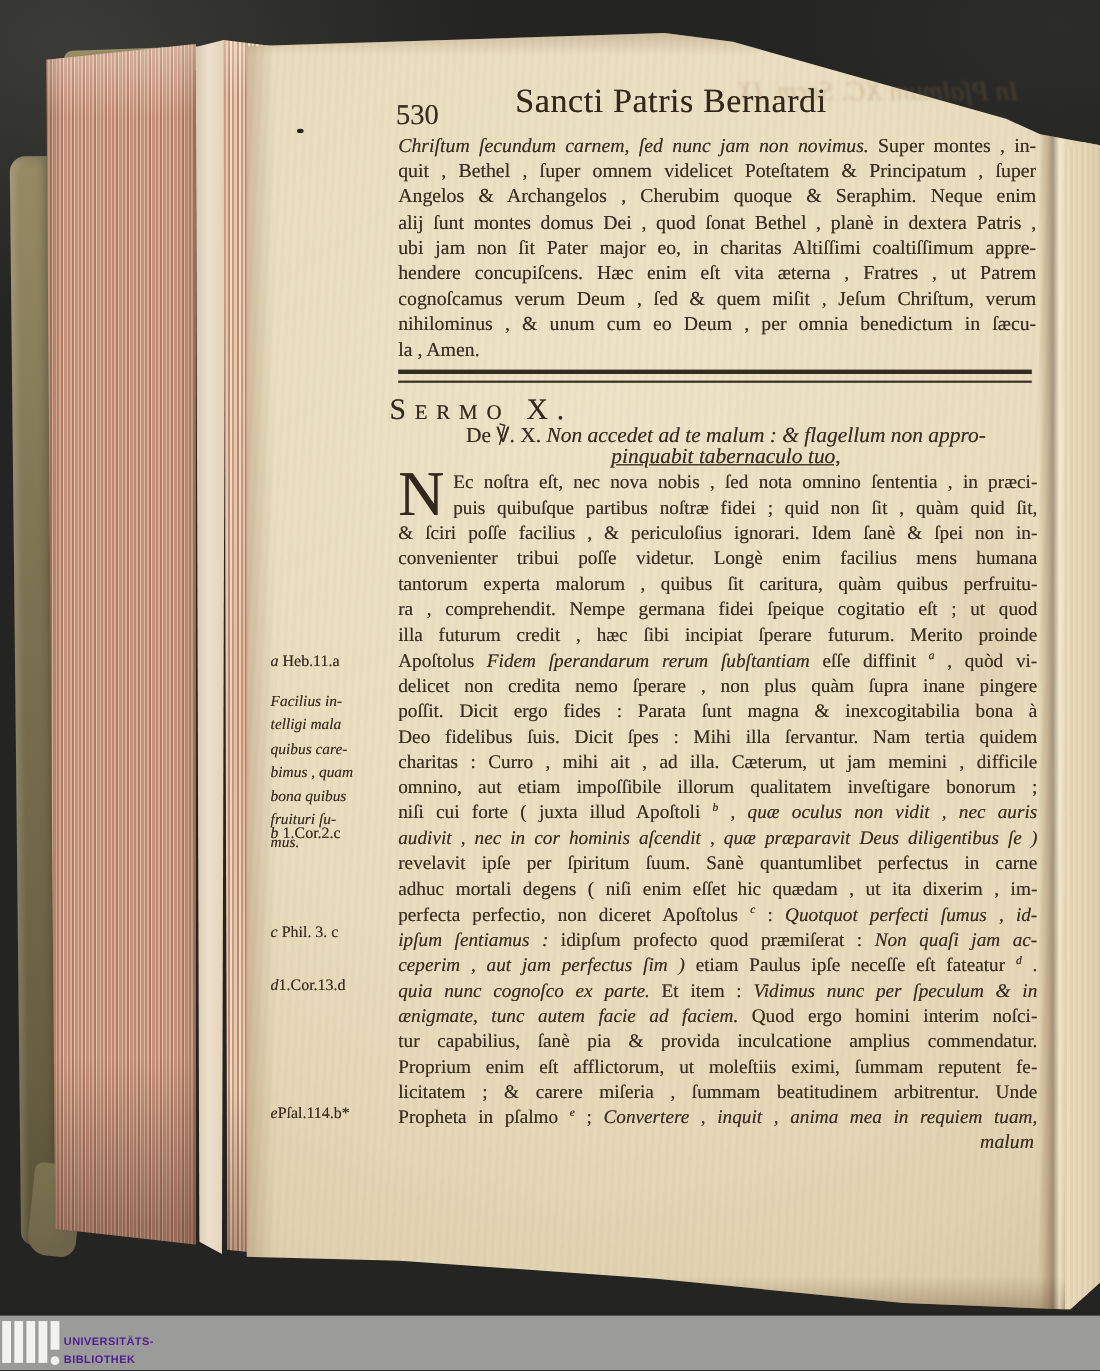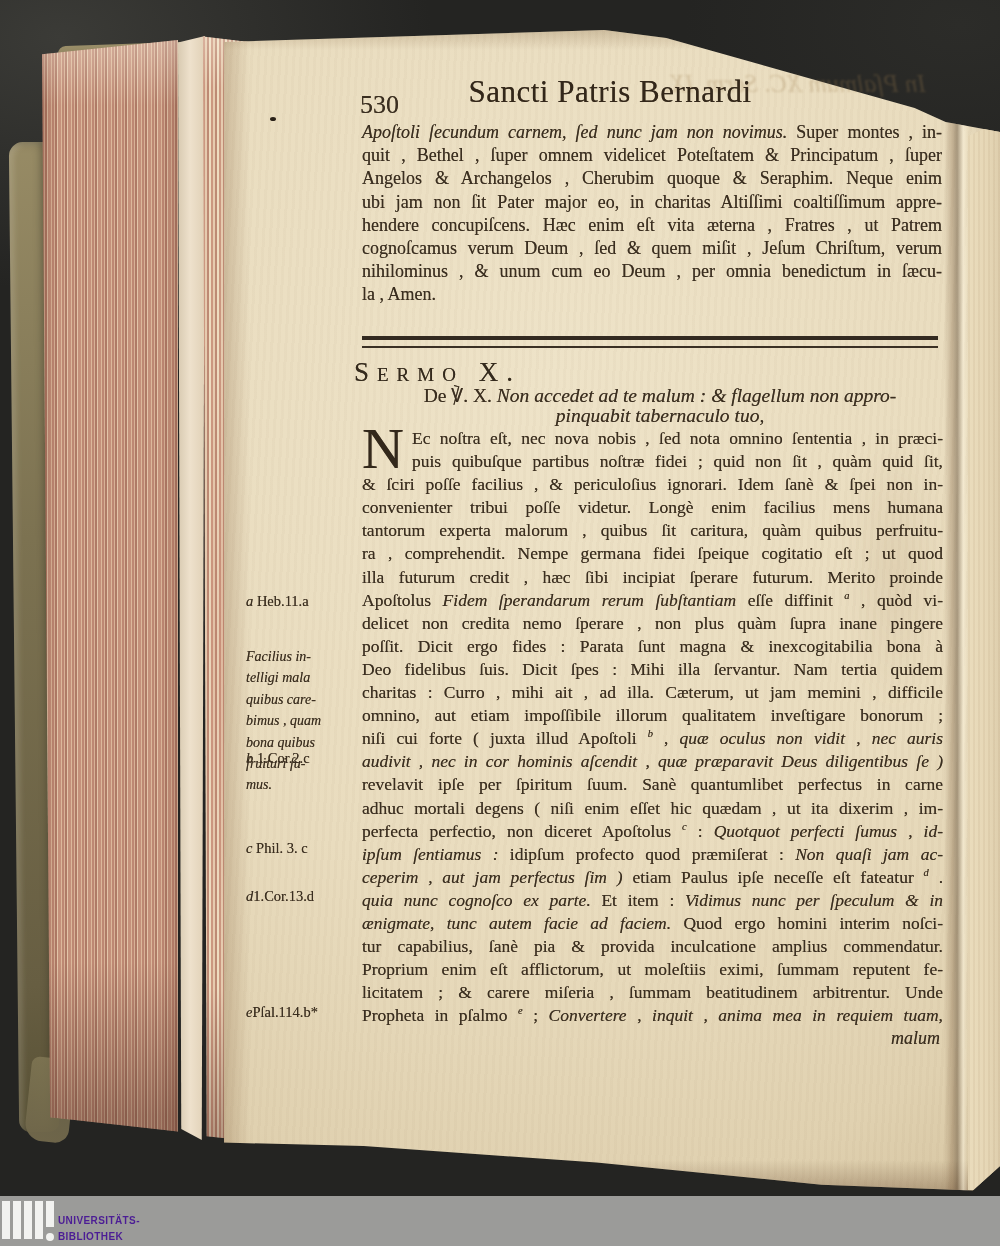--- a/index.html
+++ b/index.html
@@ -65,27 +65,27 @@
   #title{left:400px;top:74px;width:420px;text-align:center;font-size:31px;letter-spacing:.5px;color:#33271a;}
   #ghost-title{left:620px;top:70px;width:350px;font-size:25px;font-style:italic;color:#9c7c4e;
     opacity:.30;filter:blur(1.3px);transform:scaleX(-1);text-align:center;}
   .ghost-blob{position:absolute;border-radius:50%;filter:blur(8px);background:radial-gradient(closest-side,rgba(150,115,75,.12),rgba(150,115,75,0));}
   #para1{left:362px;top:121px;width:580px;font-size:18px;}
   #para1 .tl{height:23.2px;line-height:23.2px;}
   #rule{left:362px;top:336px;width:576px;height:12px;border-top:4px solid #332a20;border-bottom:2px solid #3a3024;}
   #sermo{left:354px;top:357px;width:580px;text-align:left;font-variant:small-caps;
     font-size:27px;letter-spacing:8px;color:#342a1d;}
   #verse1{left:370px;top:381px;width:580px;text-align:center;font-size:19.5px;}
-  #verse2{left:370px;top:405px;width:580px;text-align:center;font-size:19.5px;}
+  #verse2{left:370px;top:405px;width:580px;text-align:center;font-size:19.5px;text-decoration:underline;}
   #body{left:362px;top:427px;width:581px;font-size:17.5px;}
   #body .tl{height:23.1px;line-height:23.1px;}
   #dropcap{float:left;font-size:58px;line-height:44px;height:46px;width:50px;color:#33281b;}
   #catchword{left:362px;top:1028px;width:578px;text-align:right;font-style:italic;font-size:18px;}
   .mnote{position:absolute;left:246px;width:114px;font-size:14.5px;line-height:20px;}
-  .mnote-gloss{position:absolute;left:246px;top:646px;width:114px;font-size:14px;font-style:italic;}
+  .mnote-gloss{position:absolute;left:246px;top:628px;width:114px;font-size:14px;font-style:italic;}
   .mnote-gloss .tl{height:21.4px;line-height:21.4px;text-align:left;text-align-last:left;}
   #ref-a{top:591px;} #ref-b{top:748px;} #ref-c{top:838px;} #ref-d{top:886px;} #ref-e{top:1002px;}
   
   #bottombar{position:absolute;left:0;top:1196px;width:1000px;height:50px;background:#9b9b99;z-index:40;}
   .lbar{position:absolute;top:5px;width:8px;height:38px;background:#f2f2f0;}
   .lbar.b1{left:2px;}.lbar.b2{left:13px;}.lbar.b3{left:24px;}.lbar.b4{left:35px;}
   .lbar.b5{left:46px;height:26px;}
   .ldot{position:absolute;left:46px;top:37px;width:8px;height:8px;border-radius:50%;background:#f2f2f0;}
   #stamp-text{position:absolute;left:58px;top:17px;font-family:"Liberation Sans","DejaVu Sans",sans-serif;
     font-weight:bold;font-size:10px;line-height:16px;letter-spacing:.4px;color:#4c1d95;}
@@ -110,23 +110,24 @@
 
   <div id="content">
 
     <div id="ghost-title" class="abs">In Pſalmum XC. Serm. IX.</div>
     <div class="ghost-blob" style="left:845px;top:430px;width:100px;height:280px;"></div>
 
     <div id="pageno" class="abs ink">530</div>
     <div id="title" class="abs ink">Sancti Patris Bernardi</div>
 
     <div id="para1" class="abs ink">
-        <div class="tl"><span class="it">Apoſtoli ſecundum carnem, ſed nunc jam non novimus.</span><span>  Super montes , in-</span></div>
+        <div class="tl"><span class="it">Chriſtum ſecundum carnem, ſed nunc jam non novimus.</span><span>  Super montes , in-</span></div>
         <div class="tl"><span>quit , Bethel , ſuper omnem videlicet Poteſtatem &amp; Principatum , ſuper</span></div>
         <div class="tl"><span>Angelos &amp; Archangelos , Cherubim quoque &amp; Seraphim. Neque enim</span></div>
+        <div class="tl"><span>alij ſunt montes domus Dei , quod ſonat Bethel , planè in dextera Patris ,</span></div>
         <div class="tl"><span>ubi jam non ſit Pater major eo, in charitas Altiſſimi coaltiſſimum appre-</span></div>
         <div class="tl"><span>hendere concupiſcens. Hæc enim eſt vita æterna , Fratres , ut Patrem</span></div>
         <div class="tl"><span>cognoſcamus verum Deum , ſed &amp; quem miſit , Jeſum Chriſtum, verum</span></div>
         <div class="tl"><span>nihilominus , &amp; unum cum eo Deum , per omnia benedictum in ſæcu-</span></div>
         <div class="tl ns"><span>la , Amen.</span></div>
       </div>
 
     <div id="rule" class="abs"></div>
 
     <div id="sermo" class="abs ink">Sermo X.</div>

